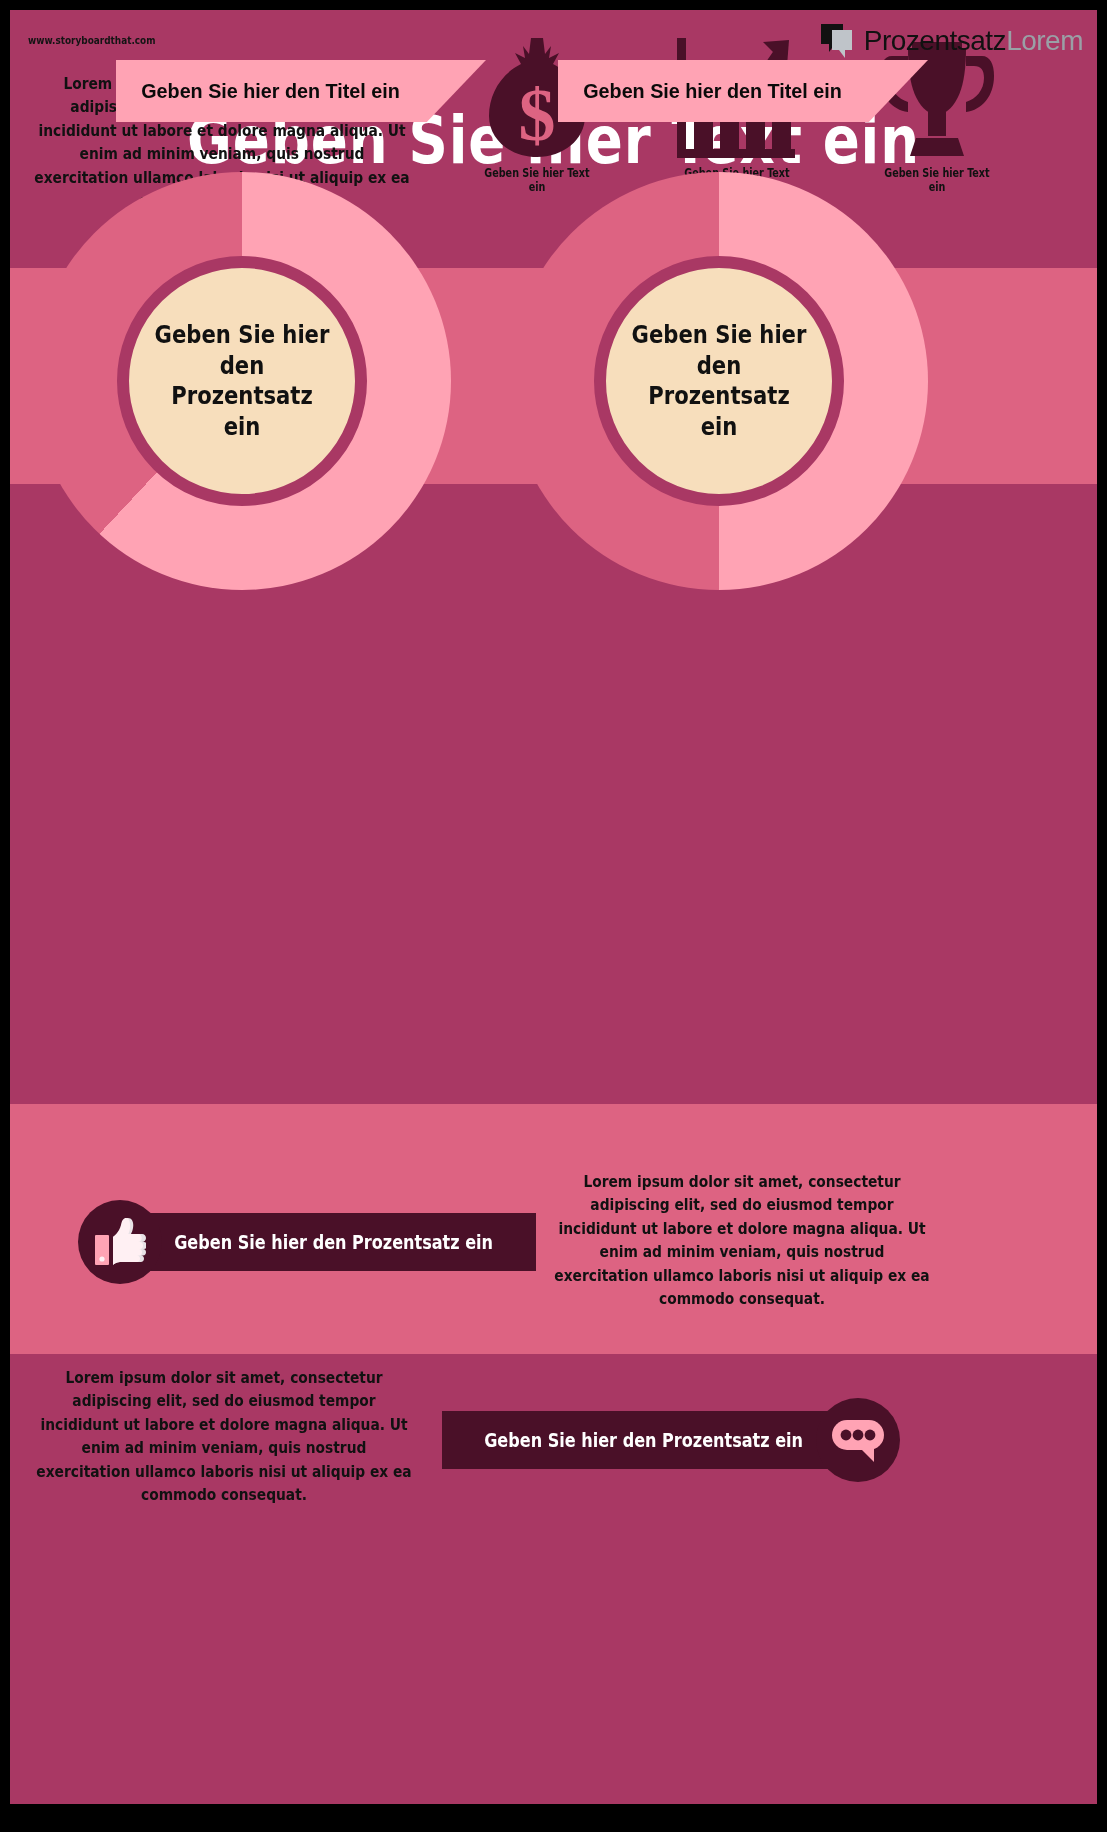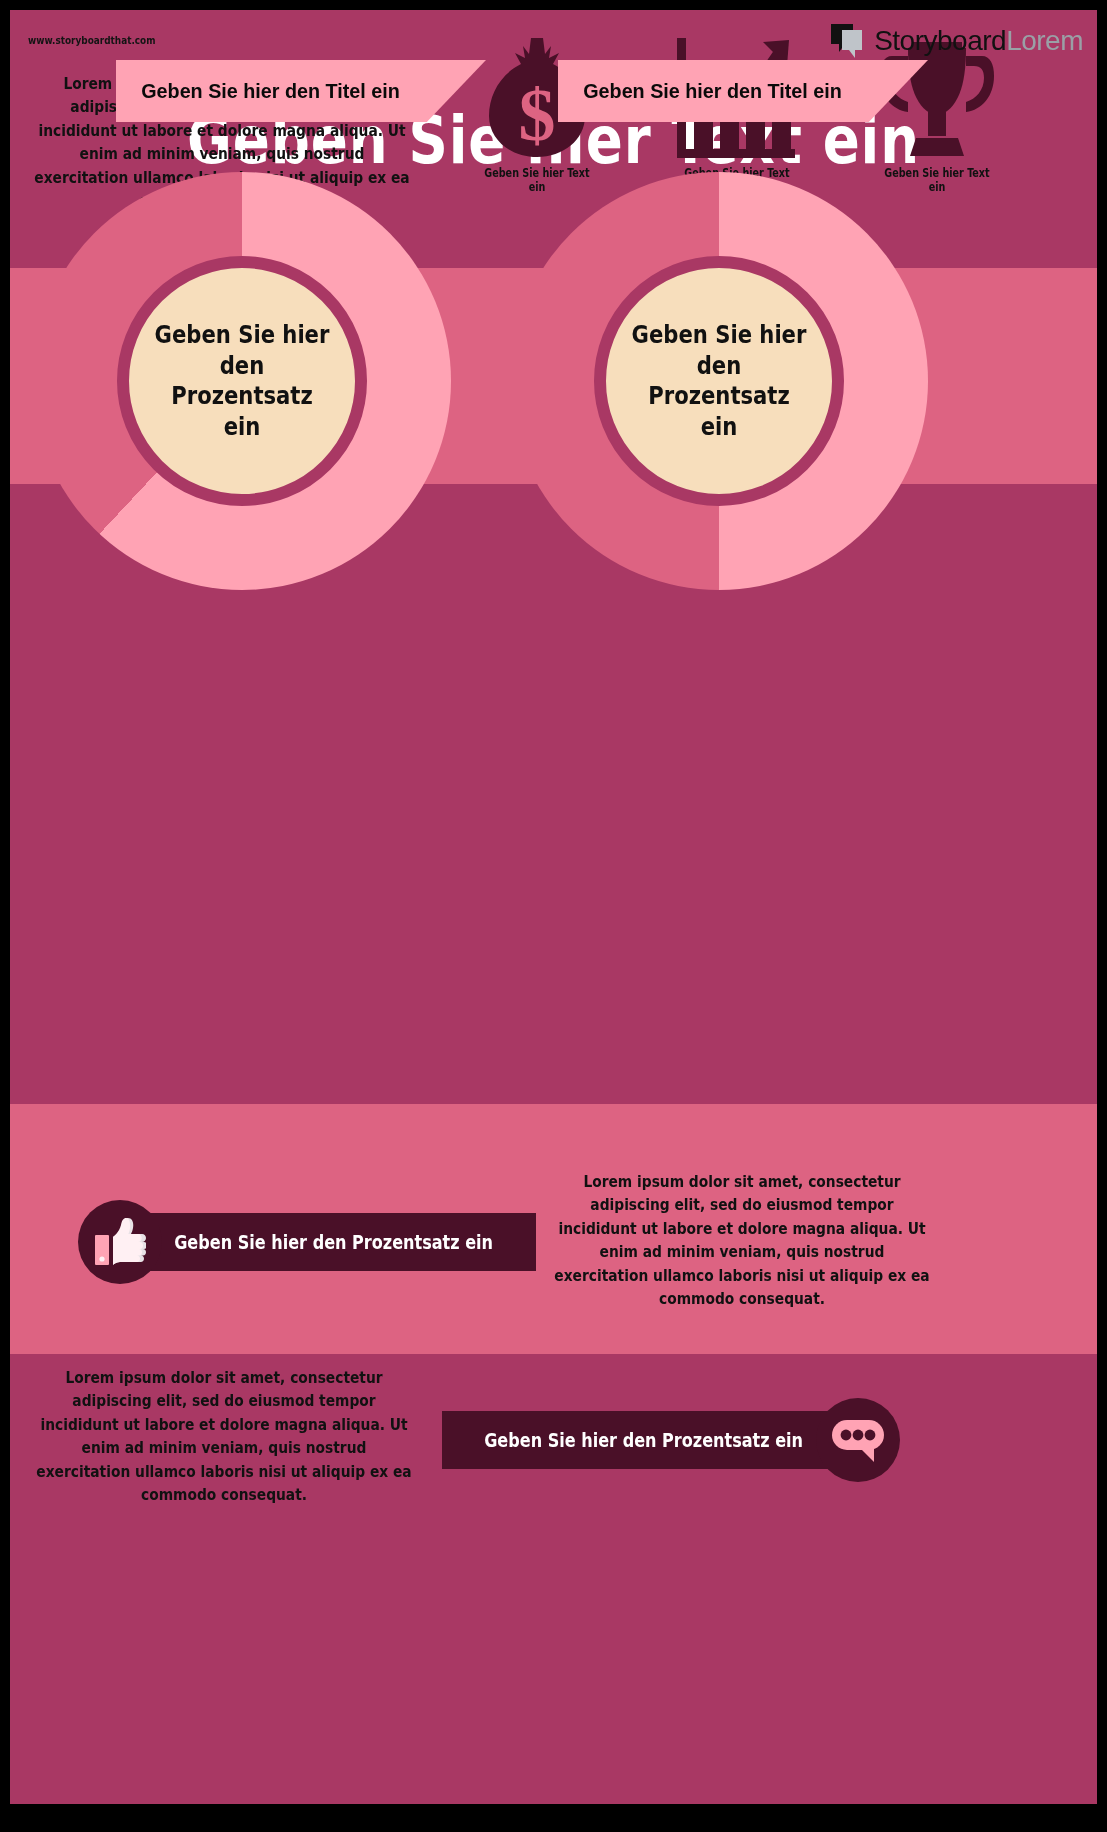--- a/index.html
+++ b/index.html
@@ -406,17 +406,17 @@
   </div>
 
   <div class="footer"></div>
   <div class="footer-url">www.storyboardthat.com</div>
   <div class="footer-logo">
     <svg width="38" height="38" viewBox="0 0 38 38">
       <path d="M2 2 L24 2 L24 22 L16 22 L10 30 L10 22 L2 22 Z" fill="#111111"></path>
       <path d="M13 8 L33 8 L33 28 L26 28 L26 36 L20 28 L13 28 Z" fill="#BFC4C9"></path>
     </svg>
     <div class="footer-logo-text">
-      <span class="logo-dark">Storyboard</span><span class="logo-light">Lorem</span>
+      <span class="logo-dark">Prozentsatz</span><span class="logo-light">Lorem</span>
     </div>
   </div>
 
 </div>
 
 </body></html>

